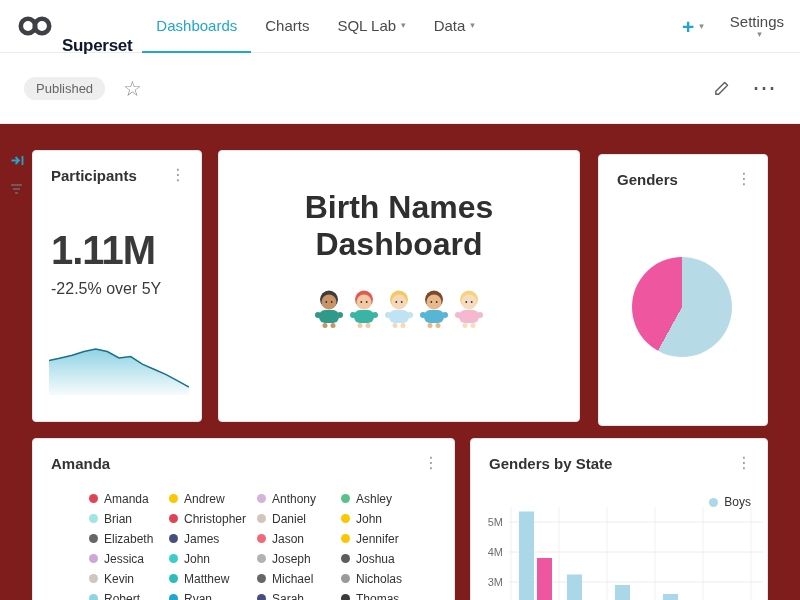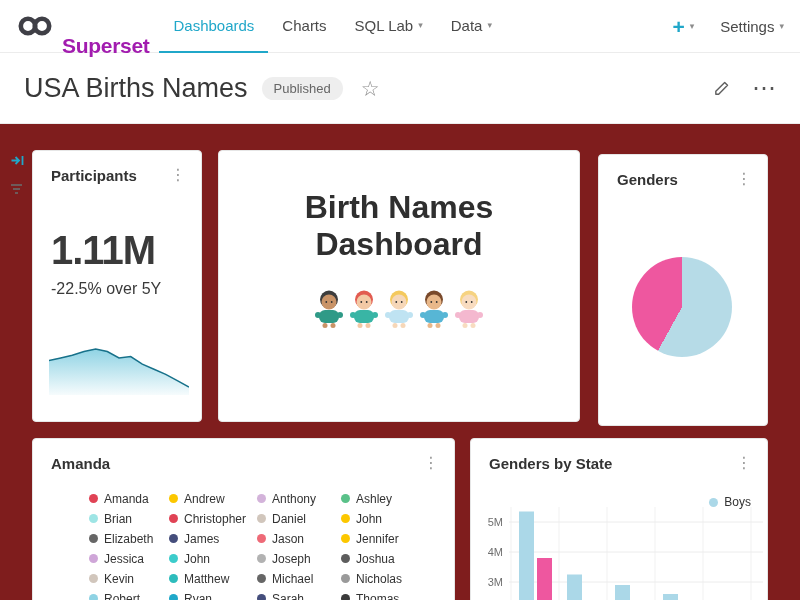--- a/index.html
+++ b/index.html
@@ -3,30 +3,30 @@
 <meta charset="utf-8">
 <style>
   * { margin:0; padding:0; box-sizing:border-box; }
   html,body { width:800px; height:600px; overflow:hidden; background:#fff;
     font-family:"Liberation Sans","DejaVu Sans",sans-serif; color:#333; }
 
   
   .navbar { height:53px; display:flex; align-items:center; padding:0 16px;
     border-bottom:1px solid #ececec; background:#fff; }
   .logo { display:flex; align-items:center; gap:8px; margin-right:10px; cursor:pointer; }
-  .logo-text { font-size:21px; font-weight:700; color:#a21caf; letter-spacing:-0.3px;margin-top:40px; }
+  .logo-text { font-size:17px; font-weight:700; color:#0f172a; letter-spacing:-0.3px;margin-top:40px; }
   .nav-items { display:flex; height:53px; }
   .nav-item { display:flex; align-items:center; height:53px; padding:0 14px;
     font-size:15px; color:#4a4a4a; cursor:pointer; border-bottom:2px solid transparent; }
   .nav-item.active { color:#20a7c9; border-bottom-color:#20a7c9; }
   .caret { font-size:9px; color:#8c8c8c; margin-left:5px; line-height:1; }
   .nav-right { margin-left:auto; display:flex; align-items:center; }
   .plus-group { display:flex; align-items:center; cursor:pointer; margin-right:26px; }
   .plus { color:#20a7c9; font-size:21px; font-weight:700; line-height:1; }
-  .settings { display:flex; align-items:center; font-size:15px; color:#4a4a4a; cursor:pointer; }
+  .settings { display:flex; align-items:center; font-size:15px; color:#4a4a4a; cursor:pointer;flex-direction:column; }
 
   
   .titlebar { height:71px; display:flex; align-items:center; padding:0 24px;
     border-bottom:1px solid #ececec; background:#fff; }
   .page-title { font-size:27px; font-weight:500; color:#383838; margin-right:14px; }
   .badge { background:#eeeeee; color:#666; font-size:13px; padding:4px 12px;
     border-radius:12px; cursor:pointer; }
   .star { margin-left:18px; font-size:21px; color:#8c8c8c; cursor:pointer; line-height:1; }
   .titlebar-right { margin-left:auto; display:flex; align-items:center; gap:22px; }
   .edit { cursor:pointer; display:flex; }
@@ -106,21 +106,20 @@
       <span class="caret">▾</span>
     </div>
     <div class="settings">
       <span>Settings</span>
       <span class="caret">▾</span>
     </div>
   </div>
 </div>
 
 <div class="titlebar">
-  <span class="page-title">USA Births Names</span>
   <span class="badge">Published</span>
   <span class="star">☆</span>
   <div class="titlebar-right">
     <span class="edit">
       <svg width="17" height="17" viewBox="0 0 24 24" fill="none" stroke="#5f5f5f" stroke-width="2" stroke-linejoin="round">
         <path d="M16.5 3.5l4 4L8 20H4v-4L16.5 3.5z"></path>
       </svg>
     </span>
     <span class="more">⋯</span>
   </div>

